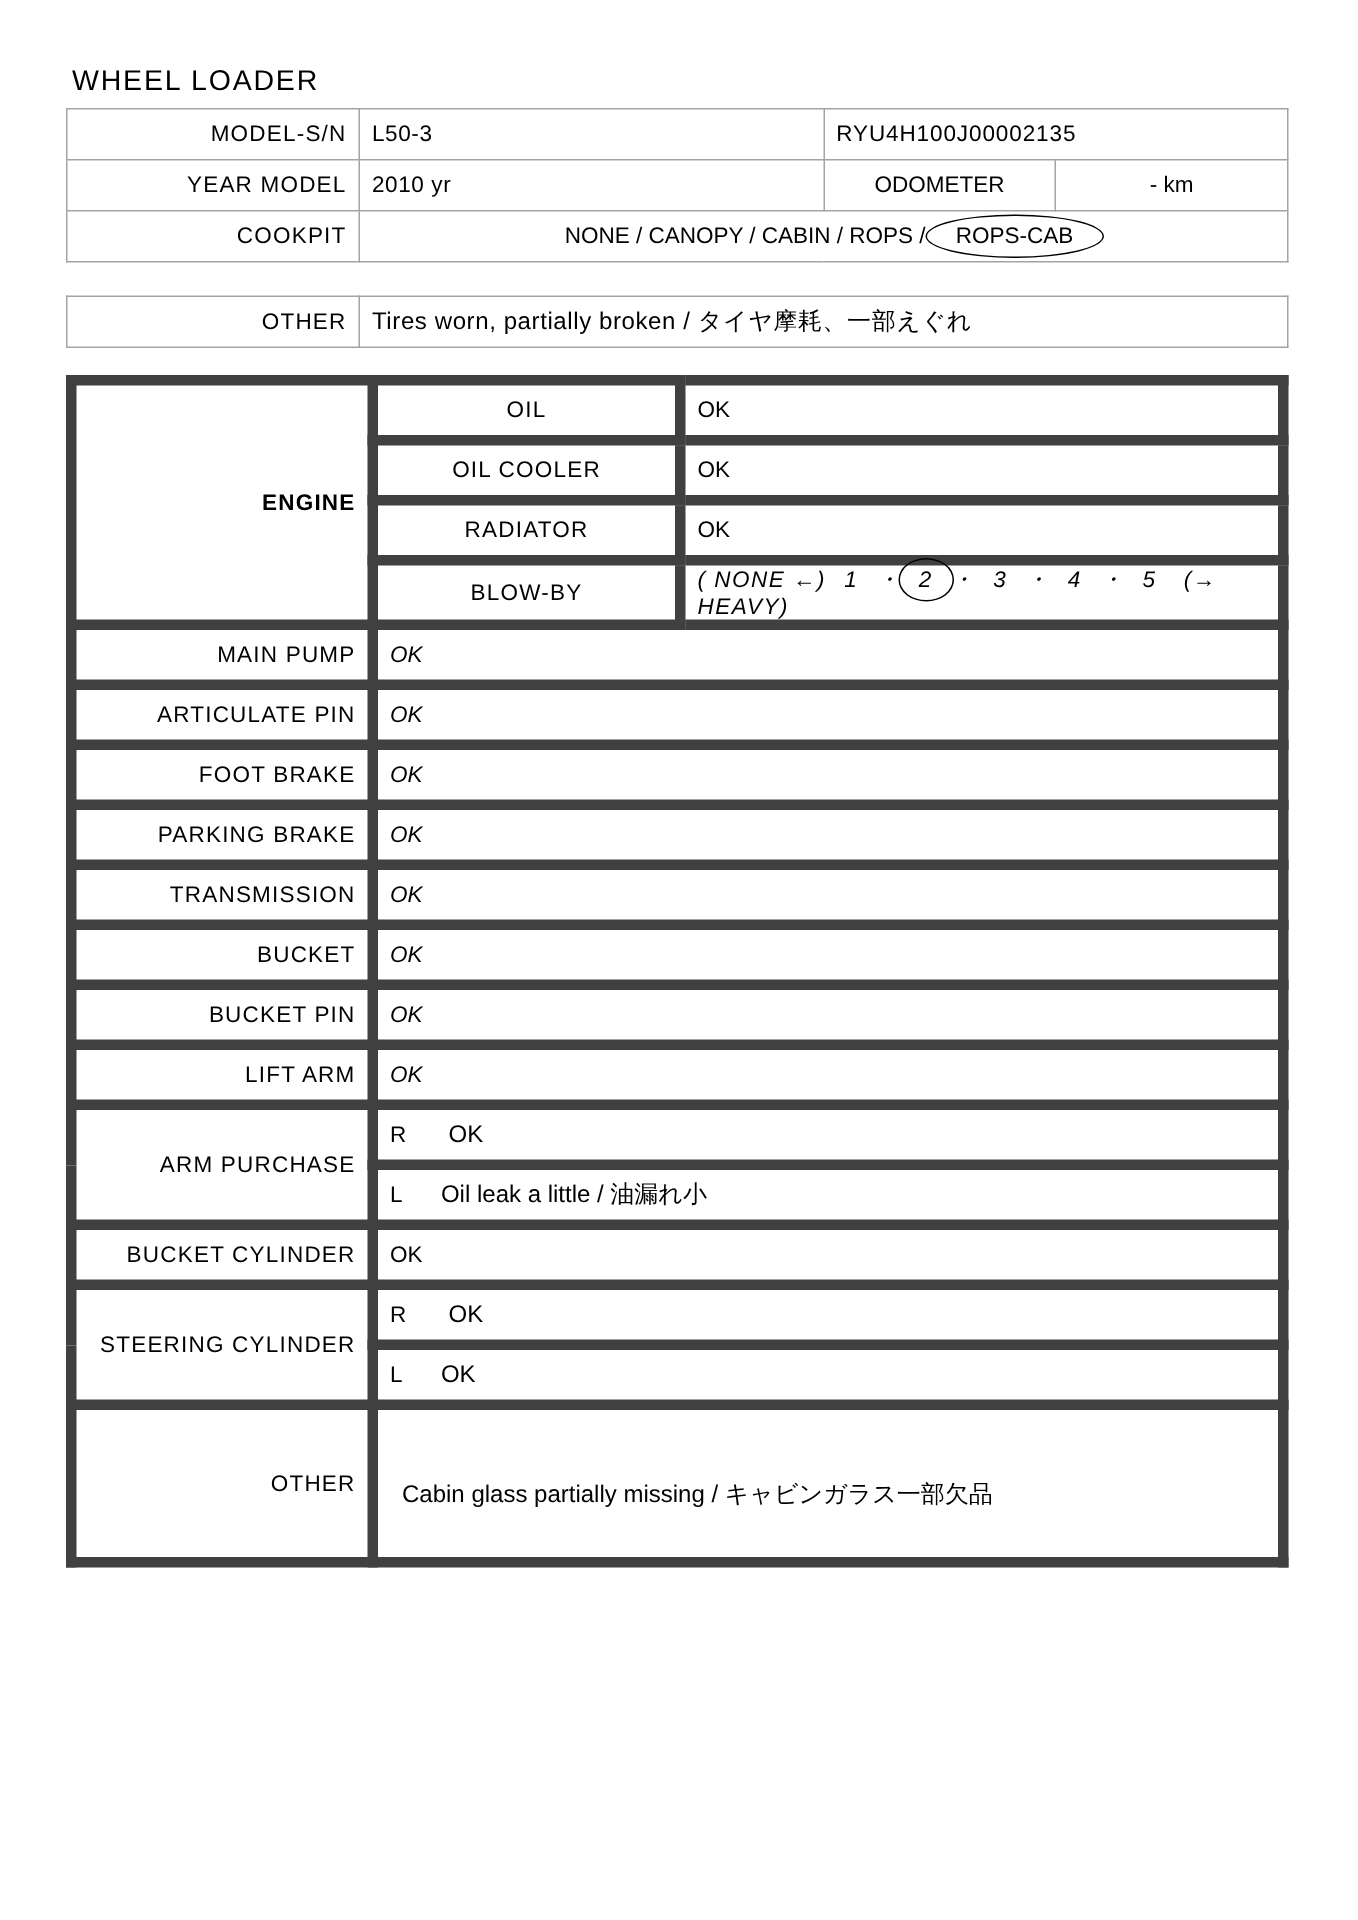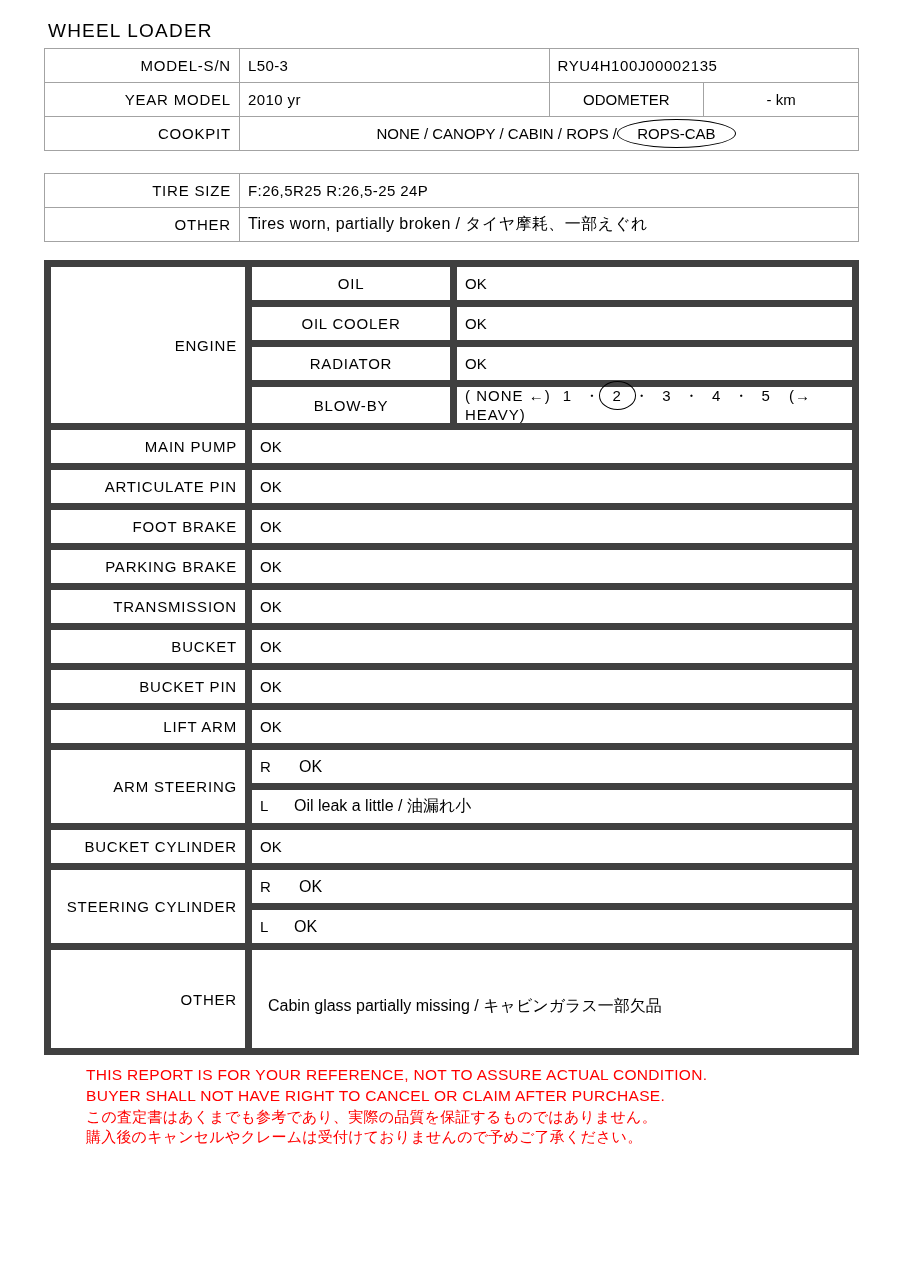--- a/index.html
+++ b/index.html
@@ -13,21 +13,21 @@
     font-family: "Liberation Sans", sans-serif;
     color: #000000;
     position: relative;
     overflow: hidden;
   }
   .page {
     position: relative;
     width: 733px;
     height: 1280px;
     box-sizing: border-box;
-    padding: 20px 46px 0 44px;
+    padding: 44px 46px 0 44px;
   }
   .doc-title {
     font-size: 19px;
     letter-spacing: 1.2px;
     margin: 0 0 6px 4px;
     font-weight: normal;
   }
   table {
     border-collapse: collapse;
     width: 815px;
@@ -105,21 +105,21 @@
     border: 7px solid #404040;
     font-size: 15px;
     height: 33px;
     padding: 0 8px;
     vertical-align: middle;
   }
   .i-lbl { width: 178px; text-align: right; font-size: 14px; letter-spacing: 0.8px; }
   .i-sub { width: 182px; text-align: center; font-size: 14px; letter-spacing: 0.8px; }
   .i-rl  { width: 182px; text-align: left; font-size: 14px; padding-left: 10px; }
   .i-val { text-align: left; padding-left: 16px; font-size: 16px; }
-  .i-val-ind { text-align: left; padding-left: 8px; font-size: 16px; }
+  .i-val-ind { text-align: left; padding-left: 8px; font-size: 16px; font-style: italic; }
 
   .blowby { letter-spacing: 1px; font-size: 15px; }
   .blowby .num { padding: 0 7px; }
 
   .other-cell {
     height: 88px !important;
     vertical-align: top;
     padding-top: 10px !important;
   }
   .other-lbl-cell {
@@ -174,37 +174,33 @@
         <span class="ell ell-wide">ROPS-CAB</span>
       </td>
     </tr>
   </tbody>
     </table>
 
   <div class="sp22"></div>
 
   <table class="tbl">
     <tbody>
-        <tr>
-      <td class="lbl c-lbl">TIRE SIZE</td>
-      <td class="val">F:26,5R25      R:26,5-25 24P</td>
-    </tr>
     <tr>
       <td class="lbl c-lbl">OTHER</td>
       <td class="val" style="font-size:16px;">Tires worn, partially broken / タイヤ摩耗、一部えぐれ</td>
     </tr>
   </tbody>
     </table>
 
   <div class="sp18"></div>
 
   <table class="insp">
     <tbody>
         <tr>
-      <td class="i-lbl" rowspan="4" style="vertical-align:middle;">ENGINE</td>
+      <td class="i-lbl" rowspan="4" style="vertical-align:middle;font-weight:bold;">ENGINE</td>
       <td class="i-sub">OIL</td>
       <td class="i-val">OK</td>
     </tr>
     <tr>
       <td class="i-sub">OIL COOLER</td>
       <td class="i-val">OK</td>
     </tr>
     <tr>
       <td class="i-sub">RADIATOR</td>
       <td class="i-val">OK</td>
@@ -253,21 +249,21 @@
     <tr>
       <td class="i-lbl">BUCKET PIN</td>
       <td class="i-val-ind" colspan="2">OK</td>
     </tr>
     <tr>
       <td class="i-lbl">LIFT ARM</td>
       <td class="i-val-ind" colspan="2">OK</td>
     </tr>
 
     <tr>
-      <td class="i-lbl" rowspan="2" style="vertical-align:middle;">ARM STEERING</td>
+      <td class="i-lbl" rowspan="2" style="vertical-align:middle;">ARM PURCHASE</td>
       <td class="i-rl" colspan="2">
         <span>R</span>
         <span style="padding-left:24px; font-size:16px;">OK</span>
       </td>
     </tr>
     <tr>
       <td class="i-rl" colspan="2">
         <span>L</span>
         <span style="padding-left:22px; font-size:16px;">Oil leak a little / 油漏れ小</span>
       </td>
@@ -294,20 +290,14 @@
 
     <tr>
       <td class="i-lbl other-lbl-cell">OTHER</td>
       <td class="other-cell" colspan="2">
         <div class="other-txt">Cabin glass partially missing / キャビンガラス一部欠品</div>
       </td>
     </tr>
   </tbody>
     </table>
 
-  <div class="notice">
-    <div>THIS REPORT IS FOR YOUR REFERENCE, NOT TO ASSURE ACTUAL CONDITION.</div>
-    <div>BUYER SHALL NOT HAVE RIGHT TO CANCEL OR CLAIM AFTER PURCHASE.</div>
-    <div class="jp">この査定書はあくまでも参考であり、実際の品質を保証するものではありません。</div>
-    <div class="jp">購入後のキャンセルやクレームは受付けておりませんので予めご了承ください。</div>
-  </div>
 
 </div>
 
 </body></html>

